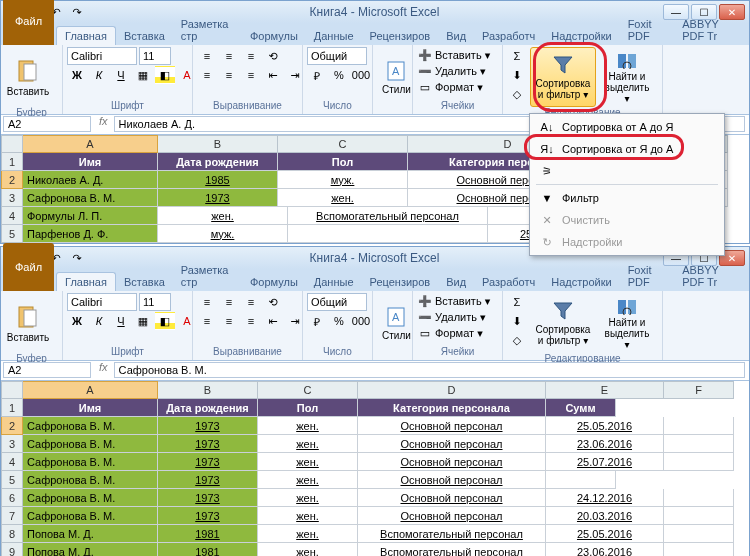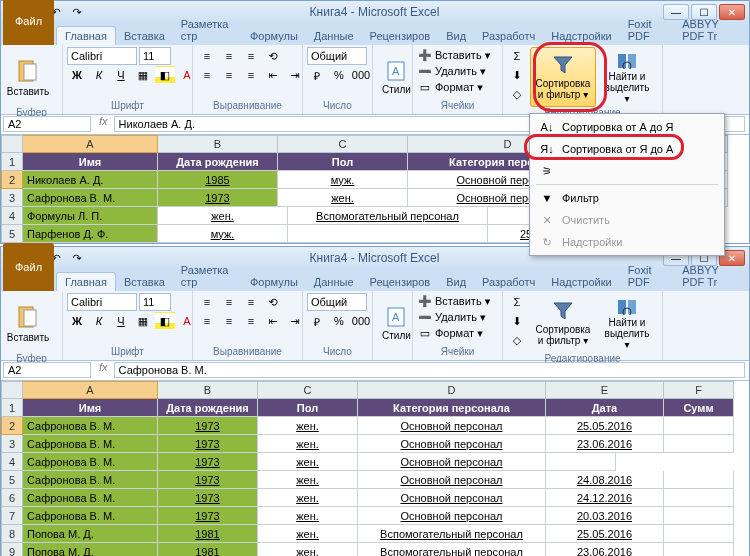--- a/index.html
+++ b/index.html
@@ -477,21 +477,20 @@
    <div class="ch" style="width:188px">D</div>
    <div class="ch" style="width:118px">E</div>
    <div class="ch" style="width:70px">F</div>
   </div>
   <div class="trow">
         <div class="rh">1</div>
    <div class="cell hdr" style="width:135px">Имя</div>
    <div class="cell hdr" style="width:100px">Дата рождения</div>
    <div class="cell hdr" style="width:100px">Пол</div>
    <div class="cell hdr" style="width:188px">Категория персонала</div>
-   <div class="cell hdr" style="width:118px">Дата</div>
    <div class="cell hdr" style="width:70px">Сумм</div>
   </div>
   <div id="w2rows">
         <div class="trow">
           <div class="rh sel">2</div>
           <div class="cell green" style="width:135px">Сафронова В. М.</div>
           <div class="cell green cen" style="width:100px">1973</div>
           <div class="cell cen" style="width:100px">жен.</div>
           <div class="cell cen" style="width:188px">Основной персонал</div>
           <div class="cell cen" style="width:118px">25.05.2016</div>
@@ -505,29 +504,29 @@
           <div class="cell cen" style="width:188px">Основной персонал</div>
           <div class="cell cen" style="width:118px">23.06.2016</div>
           <div class="cell" style="width:70px"></div>
         </div>
         <div class="trow">
           <div class="rh">4</div>
           <div class="cell green" style="width:135px">Сафронова В. М.</div>
           <div class="cell green cen" style="width:100px">1973</div>
           <div class="cell cen" style="width:100px">жен.</div>
           <div class="cell cen" style="width:188px">Основной персонал</div>
+          <div class="cell cen" style="width:118px">25.07.2016</div>
           <div class="cell" style="width:70px"></div>
         </div>
         <div class="trow">
           <div class="rh">5</div>
           <div class="cell green" style="width:135px">Сафронова В. М.</div>
           <div class="cell green cen" style="width:100px">1973</div>
           <div class="cell cen" style="width:100px">жен.</div>
           <div class="cell cen" style="width:188px">Основной персонал</div>
-          <div class="cell cen" style="width:118px">24.08.2016</div>
           <div class="cell" style="width:70px"></div>
         </div>
         <div class="trow">
           <div class="rh">6</div>
           <div class="cell green" style="width:135px">Сафронова В. М.</div>
           <div class="cell green cen" style="width:100px">1973</div>
           <div class="cell cen" style="width:100px">жен.</div>
           <div class="cell cen" style="width:188px">Основной персонал</div>
           <div class="cell cen" style="width:118px">24.12.2016</div>
           <div class="cell" style="width:70px"></div>

